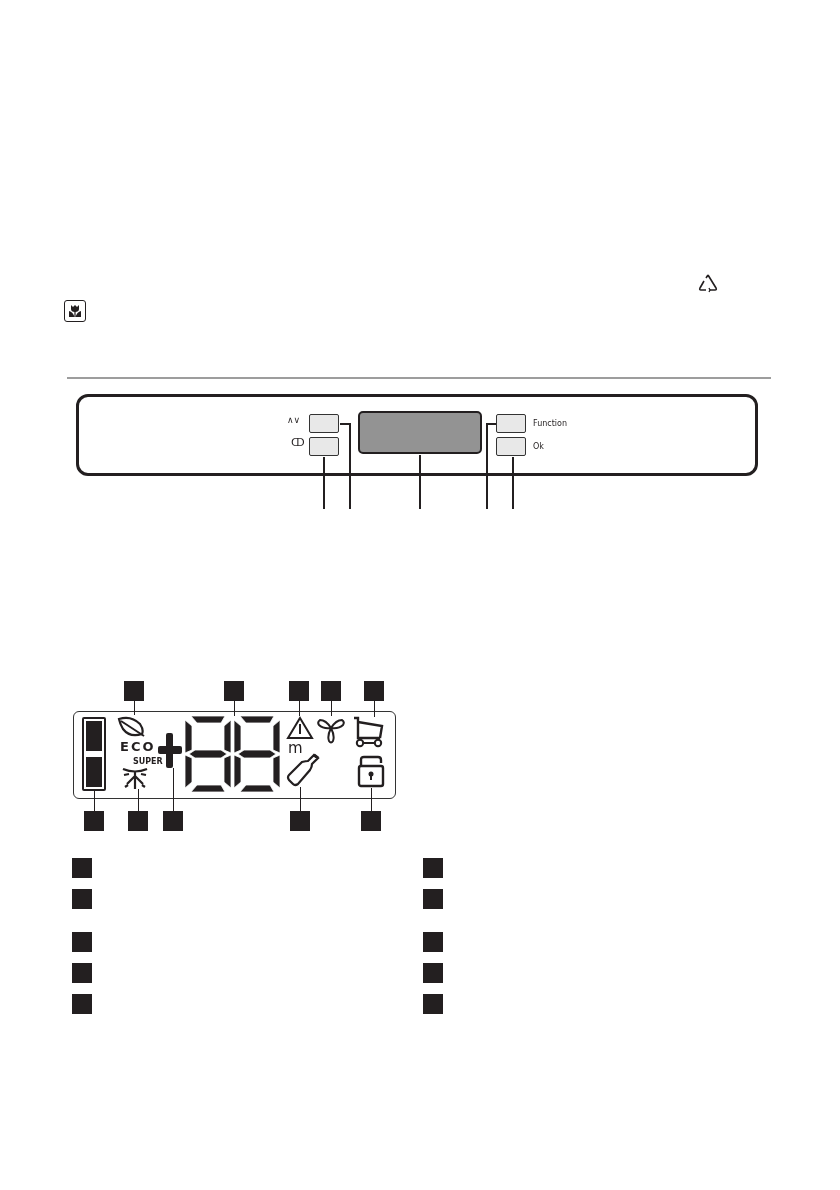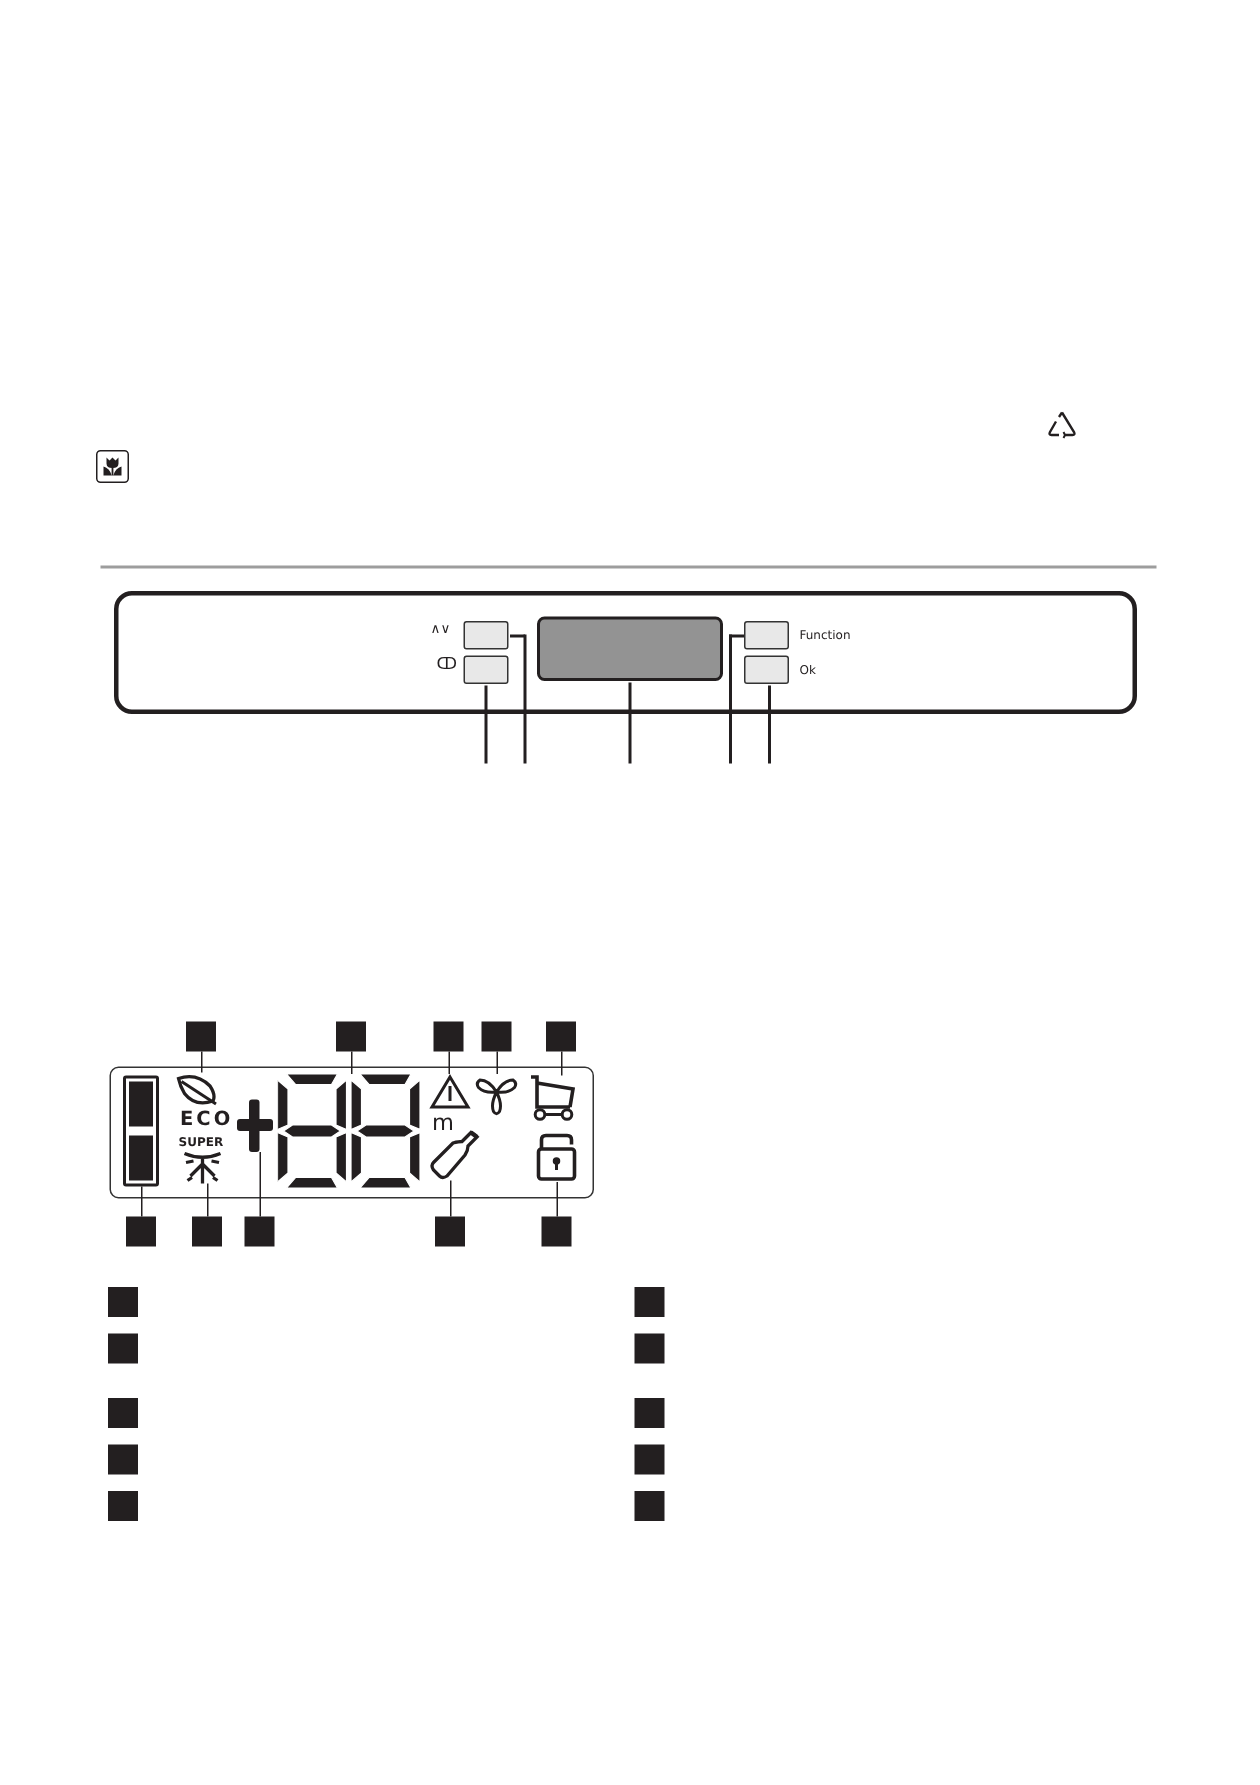--- a/index.html
+++ b/index.html
@@ -61,21 +61,21 @@
   <div style="position:absolute;left:2px;top:38px;width:16px;height:30px;background:#231f20;"></div>
 </div>
 
 <div class="abs" style="left:116px;top:716px;width:30px;height:22px;">
   <svg width="30" height="22" viewBox="0 0 30 22">
       <path d="M3 3 Q15 -1 24 8 Q28 14 26 18 Q14 22 7 13 Q4 8 3 3 Z" fill="none" stroke="#231f20" stroke-width="2.2"></path>
       <path d="M5 5 L28 20" stroke="#231f20" stroke-width="2"></path>
     </svg>
 </div>
 <span class="abs" style="left:120px;top:739px;font-size:13px;font-weight:bold;letter-spacing:2px;">ECO</span>
-<span class="abs" style="left:119px;top:757px;font-size:8px;font-weight:bold;">SUPER</span>
+<span class="abs" style="left:133px;top:757px;font-size:8px;font-weight:bold;">SUPER</span>
 <div class="abs" style="left:121px;top:766px;width:28px;height:24px;">
   <svg width="28" height="24" viewBox="0 0 28 24">
       <path d="M2 3 Q14 8 26 3 M14 6 L14 23 M14 10 L6 18 M14 10 L22 18 M3 9 L8 8 M25 9 L20 8 M7 19 L4 21 M21 19 L24 21" fill="none" stroke="#231f20" stroke-width="2.2"></path>
     </svg>
 </div>
 
 <div class="abs" style="left:158px;top:733px;width:24px;height:35px;">
   <div style="position:absolute;left:8px;top:0;width:7px;height:35px;background:#231f20;border-radius:2px;"></div>
   <div style="position:absolute;left:0;top:13px;width:24px;height:8px;background:#231f20;border-radius:2px;"></div>
 </div>

